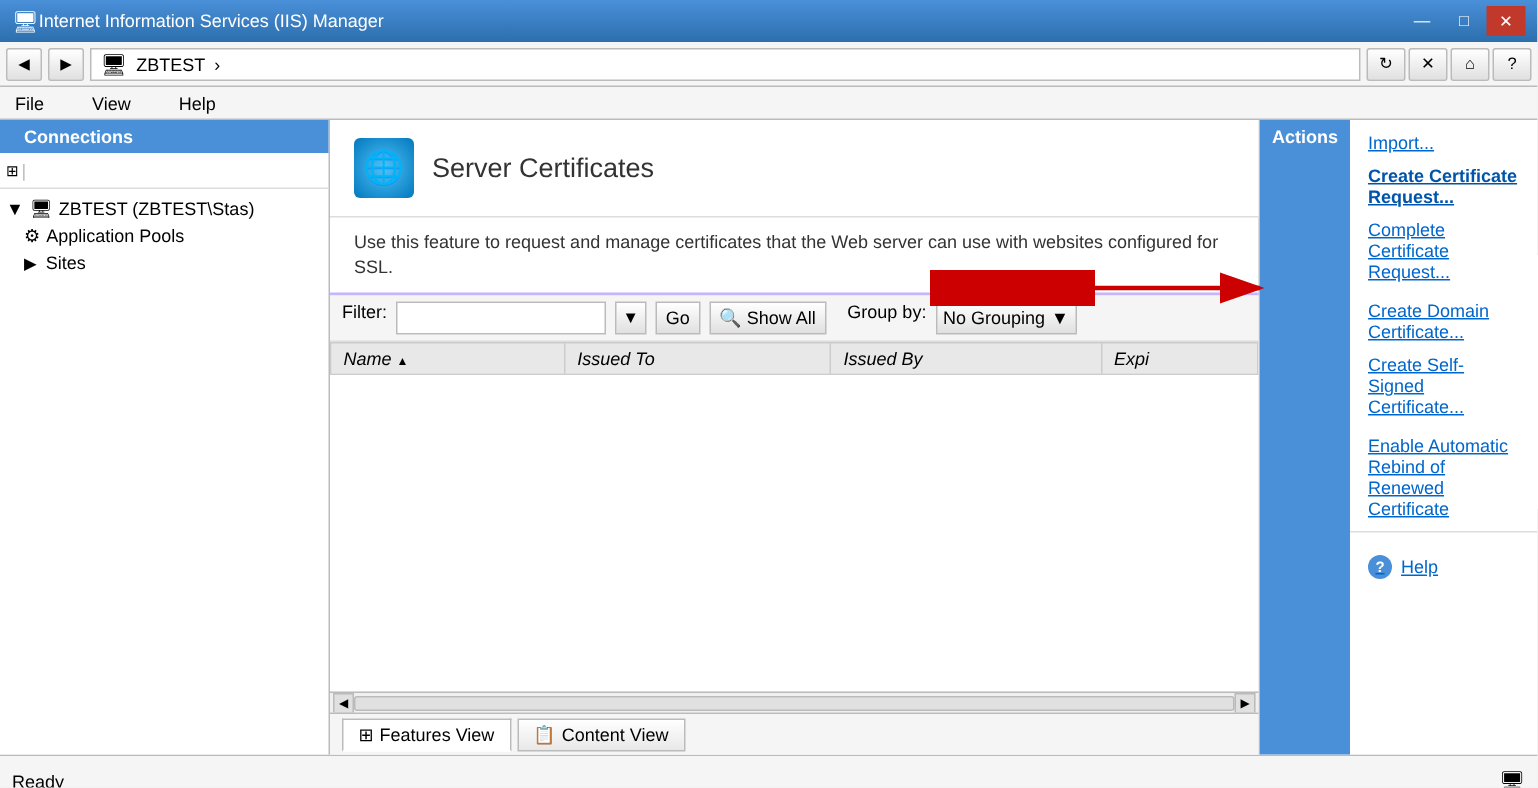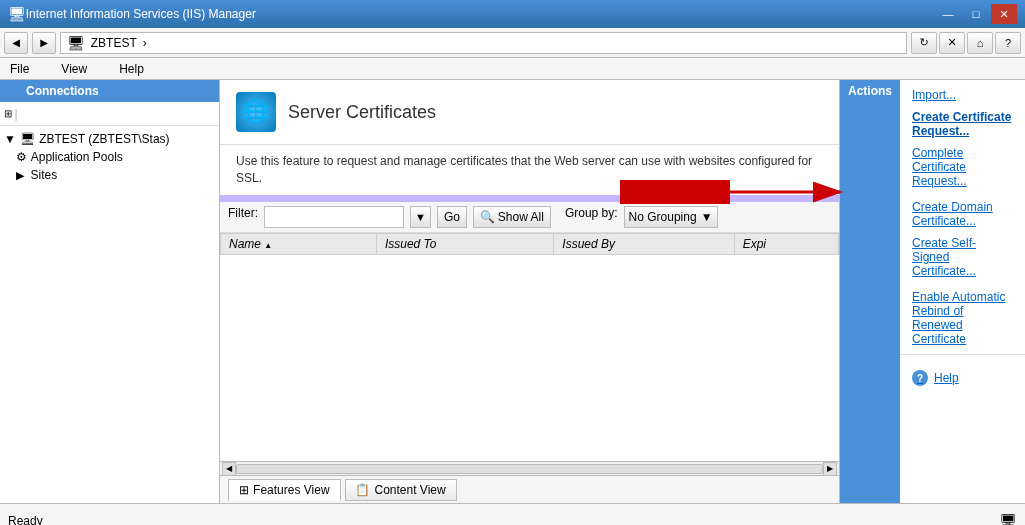--- a/index.html
+++ b/index.html
@@ -82,21 +82,21 @@
     #connections-panel {
       width: 220px;
       background: white;
       border-right: 1px solid #bbb;
       display: flex;
       flex-direction: column;
     }
     #connections-panel .panel-header {
       background: #4a90d9;
       color: white;
-      padding: 4px 26px;
+      padding: 4px 16px;
       font-weight: bold;
       font-size: 12px;
     }
     #connections-panel .panel-toolbar {
       border-bottom: 1px solid #ddd;
       padding: 2px 4px;
       display: flex;
       align-items: center;
       gap: 2px;
       height: 24px;
@@ -138,21 +138,21 @@
       border-radius: 4px;
       display: flex; align-items: center; justify-content: center;
       font-size: 20px;
     }
     #feature-header h2 { font-size: 18px; font-weight: normal; color: #333; }
 
     #feature-description {
       padding: 8px 16px;
       font-size: 12px;
       color: #333;
-      border-bottom: 7px solid #c4b5fd;
+      border-bottom: 2px solid #c4b5fd;
       line-height: 1.4;
     }
 
     #filter-bar {
       padding: 4px 8px;
       border-bottom: 1px solid #ddd;
       display: flex;
       align-items: flex-start;
       gap: 6px;
       background: #f5f5f5;

